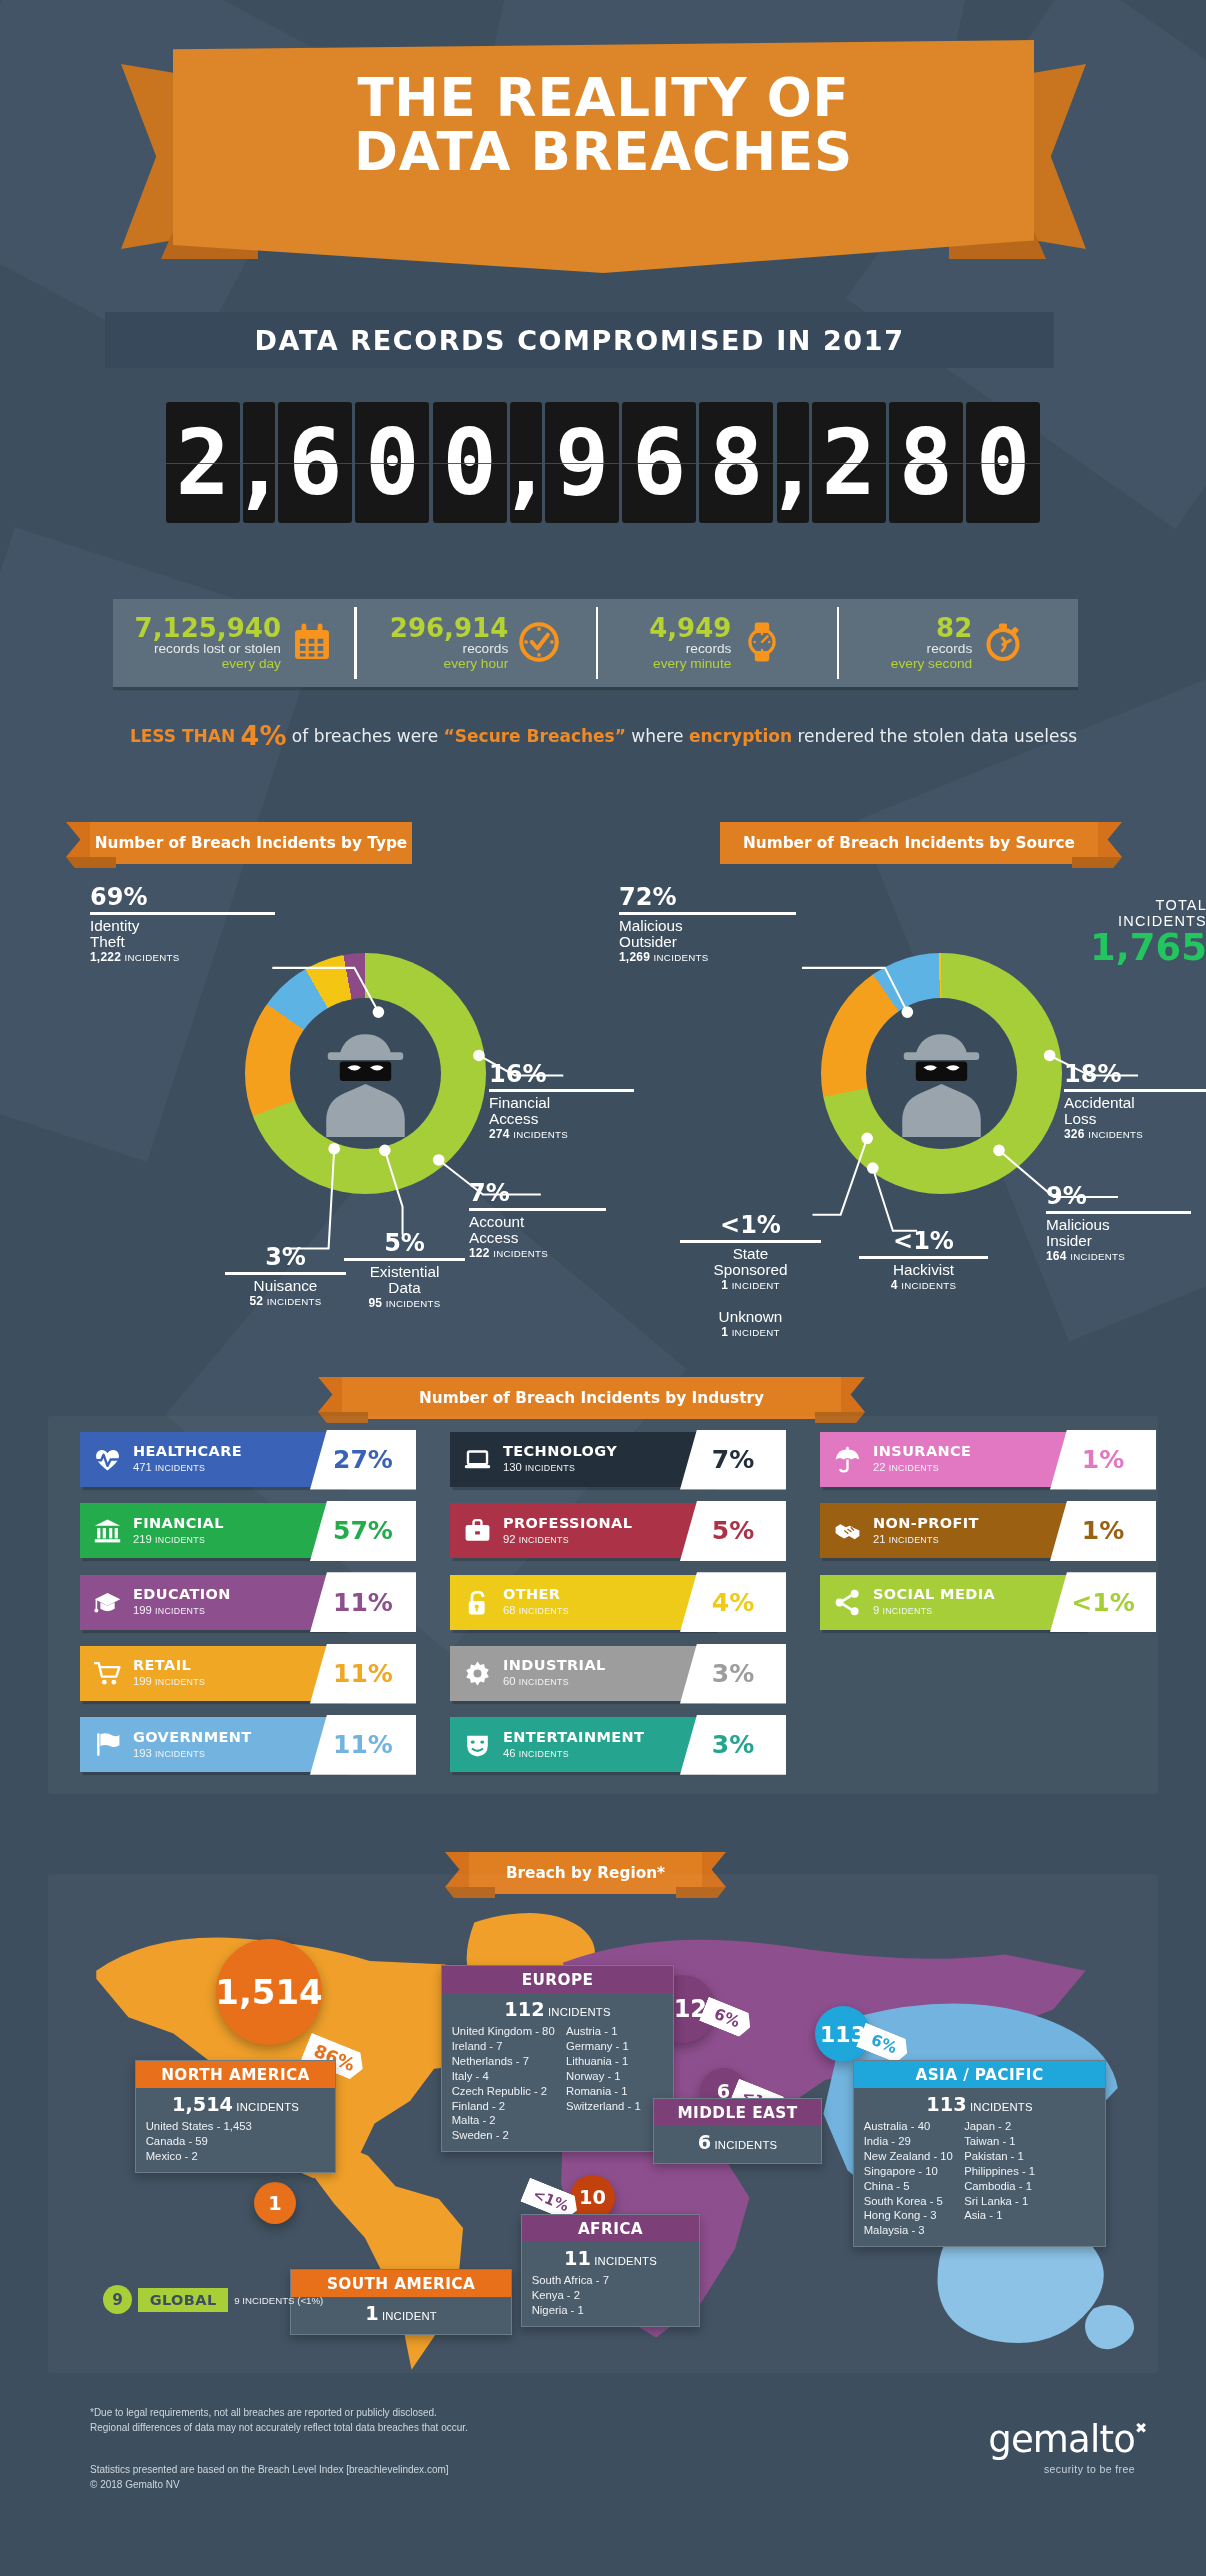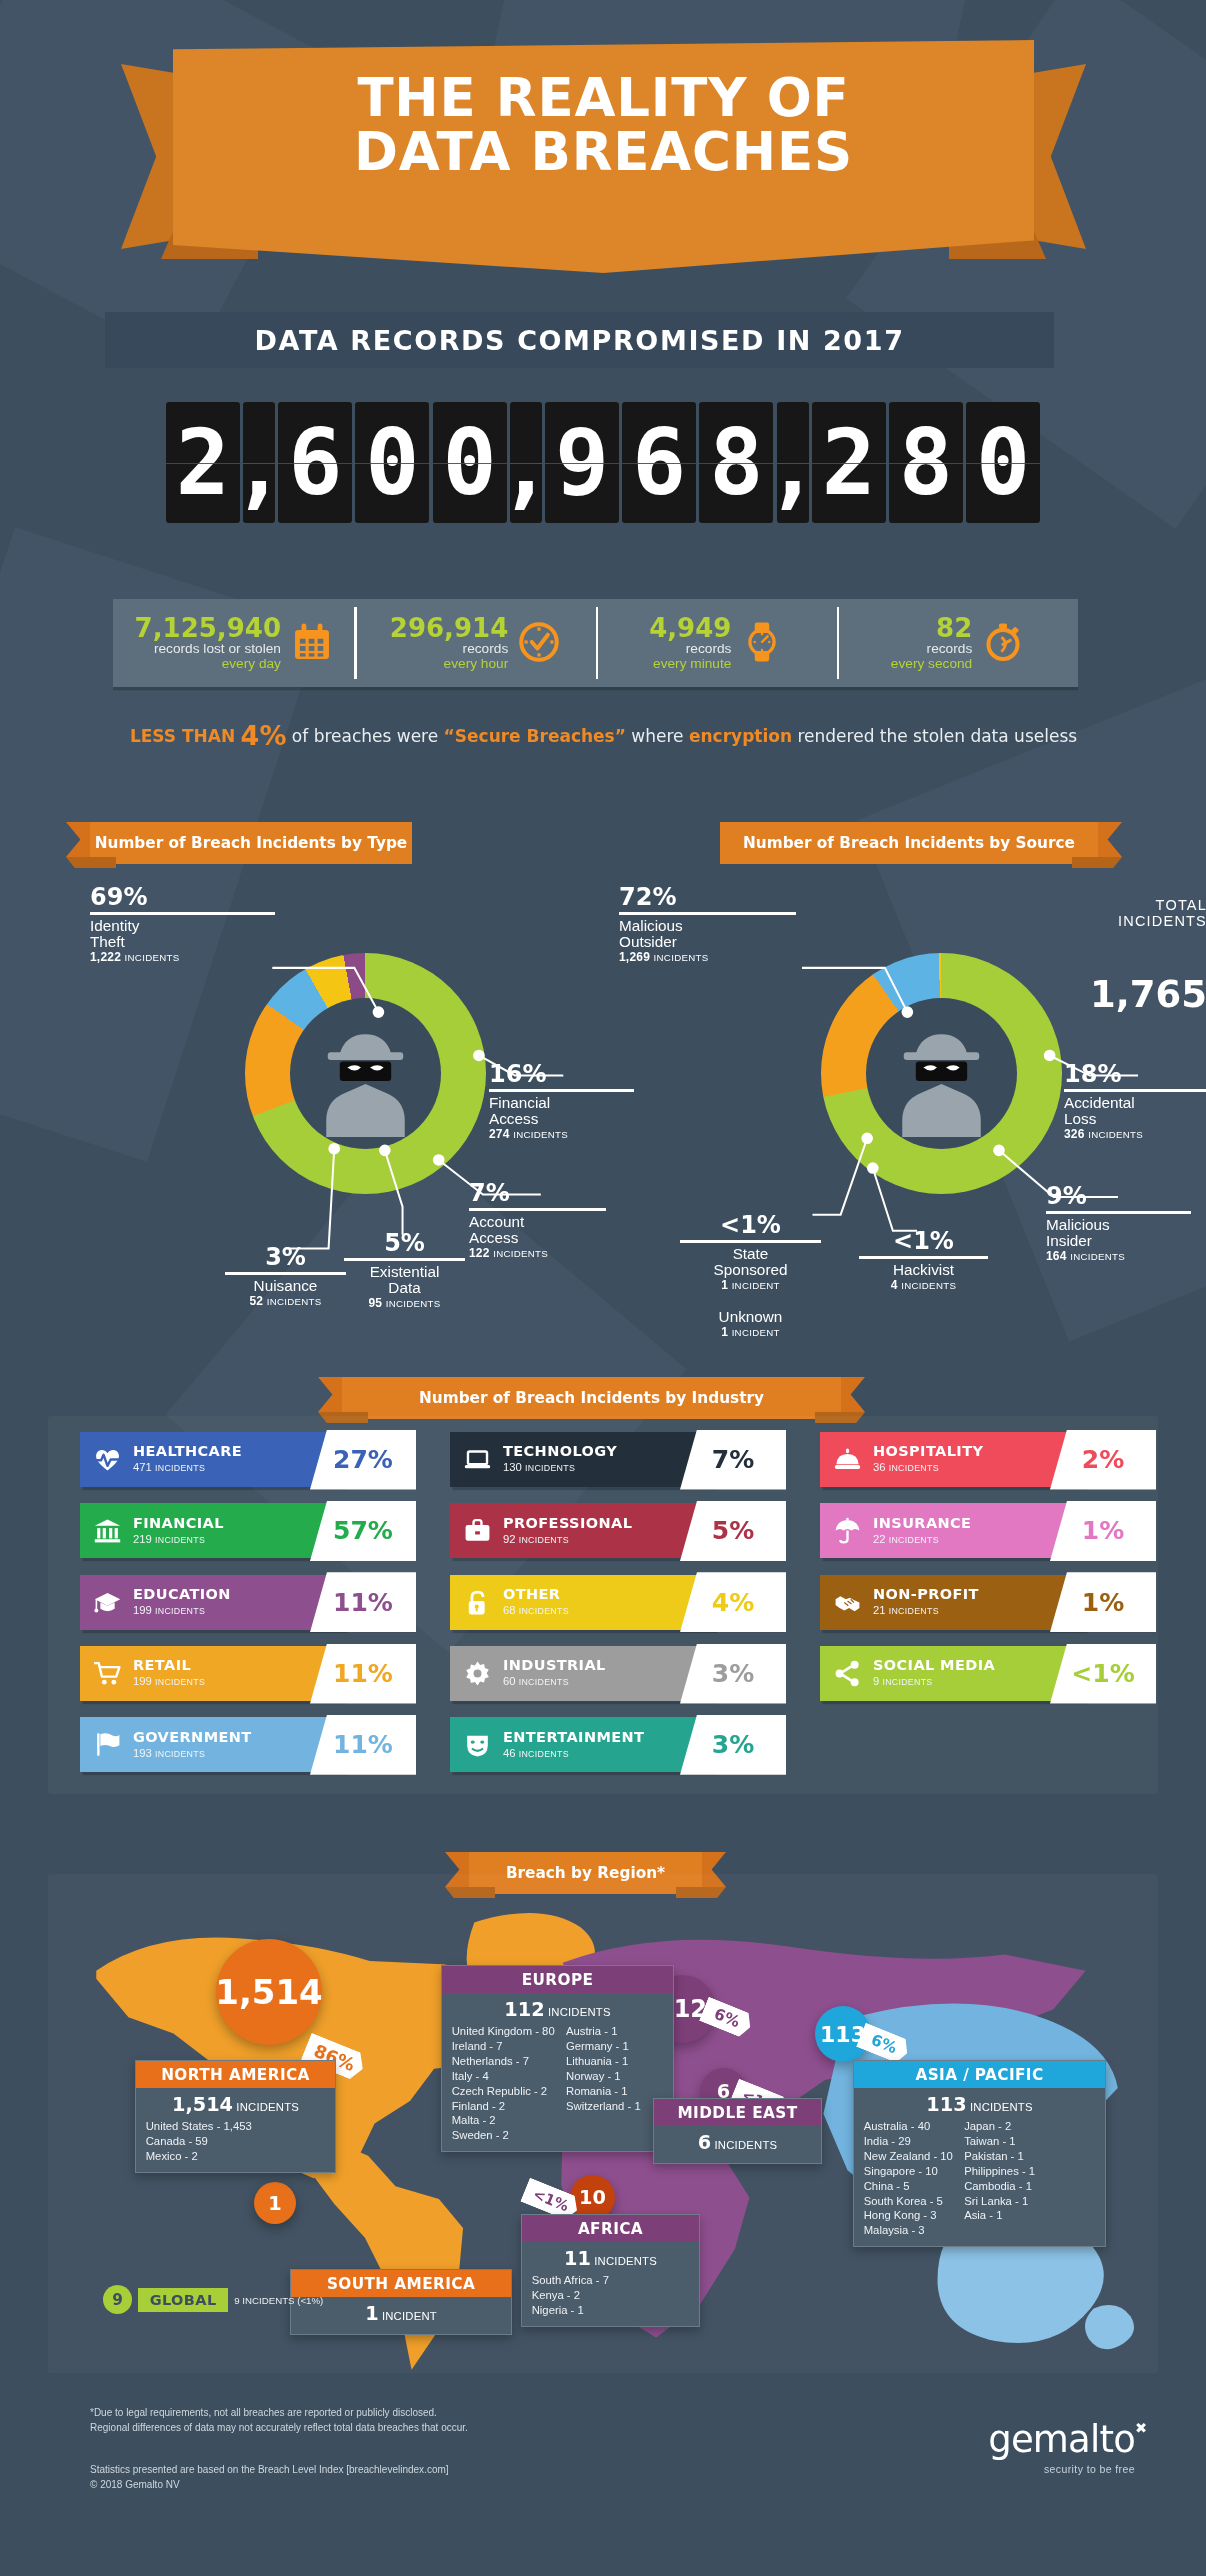--- a/index.html
+++ b/index.html
@@ -113,21 +113,21 @@
   .lbl .rule { display:block; height:2.4px; background:#fff; margin:3.2px 0 3.2px; }
   .lbl .name { font-size:15.3px; line-height:1.05; display:block; }
   .lbl .inc { font-size:12px; display:block; letter-spacing:0.2px; }
   .lbl .inc i { font-style:normal; font-size:9.7px; letter-spacing:0.3px; }
   .lbl.leftal { text-align:left; }
   .lbl.center { text-align:center; }
 
   .total-inc { position:absolute; left:1086px; top:897px; text-align:right; }
   .total-inc .t1 { font-size:14.5px; letter-spacing:1.2px; color:#fff; }
   .total-inc .t2 { font-family:"DejaVu Sans",sans-serif; font-weight:bold; font-size:37px;
-     color:#ffffff; line-height:1;margin-top:47px; }
+     color:#22c55e; line-height:1; }
 
   
   .ind-panel { position:absolute; left:48px; top:1416px; width:1110px; height:378px;
      background:rgba(255,255,255,.035); border-radius:3.2px; }
   .ind-col { position:absolute; top:16px; width:338px; }
   #ind-col-1 { left:32px; }  #ind-col-2 { left:402px; } #ind-col-3 { left:772px; }
   .ind-row { position:relative; height:60px; margin-bottom:11.3px; }
   .ind-bar { position:absolute; left:0; top:0; width:265px; height:55px;
      display:flex; align-items:center; gap:9.7px; padding-left:11.3px;
      box-shadow:2.4px 3.2px 0 rgba(0,0,0,.18); }
@@ -605,33 +605,20 @@
               <path d="M10 22 q7 6 14 0" stroke="#25a58f" stroke-width="2.6" fill="none"></path>
             </svg>
           </span>
           <span class="ind-txt"><span class="ind-name">ENTERTAINMENT</span><br><span class="ind-inc">46 <i>INCIDENTS</i></span></span>
         </div>
         <div class="ind-pct" style="color:#25a58f">3%</div>
       </div>
     </div>
   <div class="ind-col" id="ind-col-3">
       <div class="ind-row">
-        <div class="ind-bar" style="background:#ef4b5b">
-          <span class="ind-ico">
-            <svg width="27" height="27" viewBox="0 0 34 34" fill="#fff">
-              <path d="M3 23 q1-13 14-13 q13 0 14 13z"></path>
-              <rect x="1" y="24" width="32" height="5" rx="2.5"></rect>
-              <rect x="15" y="3" width="4" height="6" rx="2"></rect>
-            </svg>
-          </span>
-          <span class="ind-txt"><span class="ind-name">HOSPITALITY</span><br><span class="ind-inc">36 <i>INCIDENTS</i></span></span>
-        </div>
-        <div class="ind-pct" style="color:#ef4b5b">2%</div>
-      </div>
-      <div class="ind-row">
         <div class="ind-bar" style="background:#e277c2">
           <span class="ind-ico">
             <svg width="27" height="27" viewBox="0 0 34 34" fill="#fff">
               <path d="M2 17 q2-13 15-13 q13 0 15 13 q-6-4 -10 0 q-5-4 -10 0 q-4-4 -10 0z"></path>
               <path d="M17 17 v11 q0 4 -5 4 q-4 0 -4-3" fill="none" stroke="#fff" stroke-width="3"></path>
               <rect x="15.4" y="1" width="3.2" height="4" rx="1.5"></rect>
             </svg>
           </span>
           <span class="ind-txt"><span class="ind-name">INSURANCE</span><br><span class="ind-inc">22 <i>INCIDENTS</i></span></span>
         </div>

